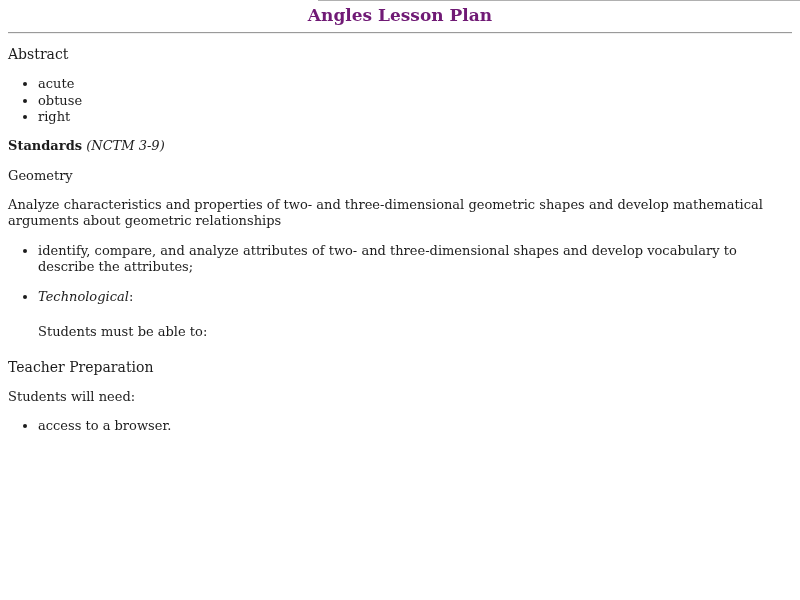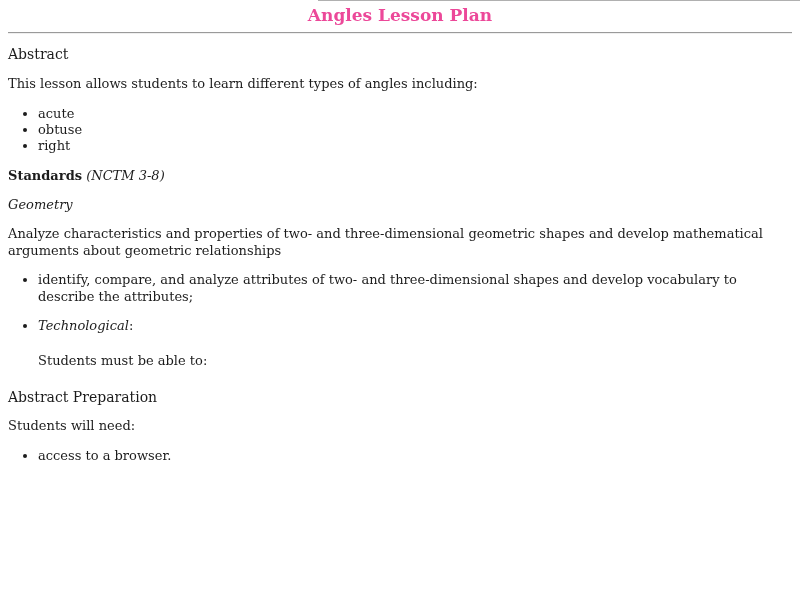--- a/index.html
+++ b/index.html
@@ -21,21 +21,21 @@
     top: 0; left: 318px; right: 0;
     height: 1px;
     background: #b0b0b0;
   }
 
   h1.page-title {
     margin: 2px 0 7px 0;
     text-align: center;
     font-size: 17px;
     font-weight: bold;
-    color: #ec4899;
+    color: #701a75;
     line-height: 1.2;
   }
 
   hr.title-rule {
     border: 0;
     border-top: 1px solid #9a9a9a;
     border-bottom: 1px solid #efefef;
     margin: 0 0 4px 0;
   }
 
@@ -55,64 +55,63 @@
   .angle-cols {
     display: flex;
     align-items: center;
     margin: 13px 0;
   }
   .angle-cols ul { margin: 0; }
   .angle-cols ul.left-col { flex: 0 0 148px; box-sizing: border-box; }
 
   .std-heading-line b { font-weight: bold; }
   .std-heading-line i { font-style: italic; }
-  .italic { font-style: italic; }
+  .italic { }
 
   .prereq-list > li > p { margin: 19px 0; }
 </style>
 </head>
 <body>
 
 <div class="top-artifact"></div>
 
 <div class="page">
 
   <h1 class="page-title">Angles Lesson Plan</h1>
   <hr class="title-rule">
 
   <h2 class="section-heading">Abstract</h2>
 
-  <p>This lesson allows students to learn different types of angles including:</p>
 
   <div class="angle-cols">
     <ul class="tight">
       <li>acute</li>
       <li>obtuse</li>
       <li>right</li>
     </ul>
   </div>
 
-  <p class="std-heading-line"><b>Standards</b> <i>(NCTM 3-8)</i></p>
+  <p class="std-heading-line"><b>Standards</b> <i>(NCTM 3-9)</i></p>
 
   <p class="italic">Geometry</p>
 
   <p>Analyze characteristics and properties of two- and three-dimensional geometric shapes and develop mathematical arguments about geometric relationships</p>
   <ul class="tight">
     <li>identify, compare, and analyze attributes of two- and three-dimensional shapes and develop vocabulary to describe the attributes;</li>
   </ul>
 
 
 
   <ul class="prereq-list">
     <li><i>Technological</i><span>:</span>
       <p>Students must be able to:</p>
     </li>
   </ul>
 
-  <h2 class="section-heading">Abstract Preparation</h2>
+  <h2 class="section-heading">Teacher Preparation</h2>
 
   <p>Students will need:</p>
 
   <ul class="tight">
     <li>access to a browser.</li>
 
   </ul>
 
 </div>
 

